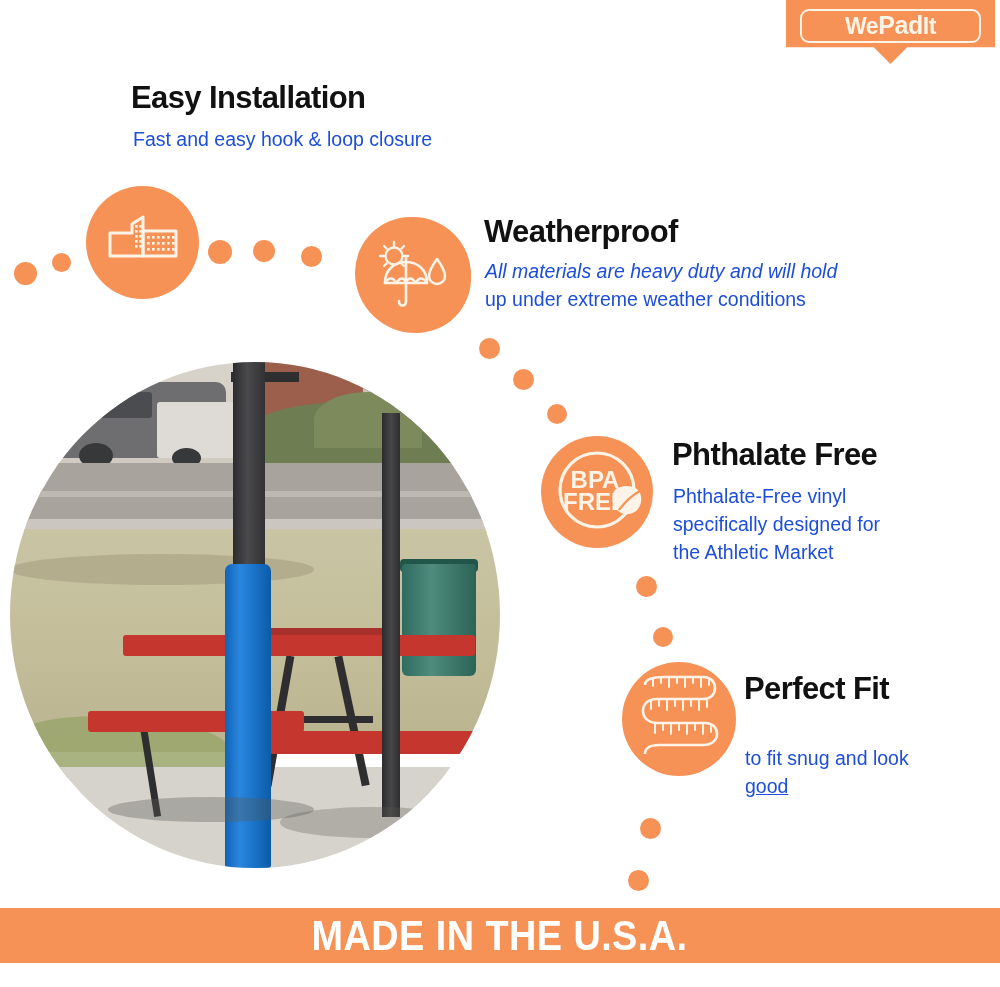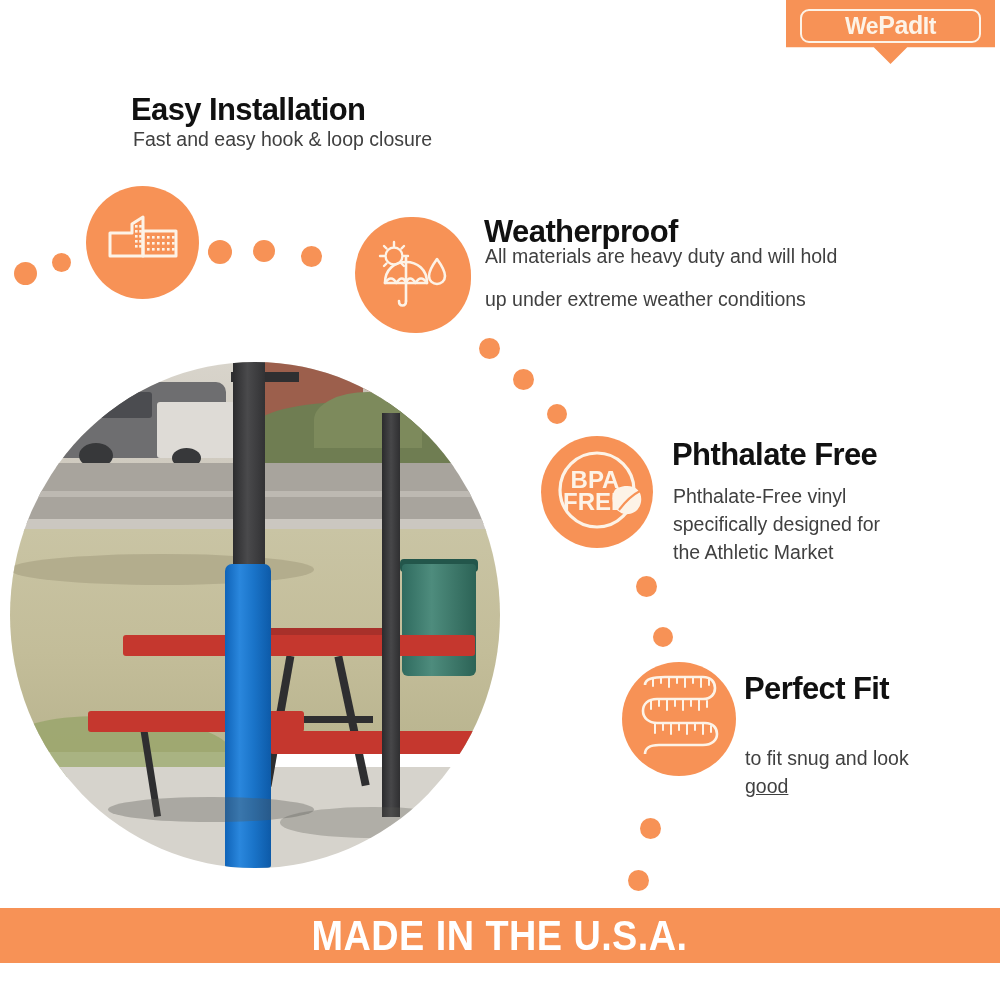--- a/index.html
+++ b/index.html
@@ -34,21 +34,21 @@
   .logo-text .lt-it { font-weight:bold; }
 
   
   .heading {
     position:absolute;
     font-size:31px; font-weight:bold; color:#111111;
     letter-spacing:-0.6px; white-space:nowrap; line-height:36px;
   }
   .body-text {
     position:absolute;
-    font-size:19.5px; color:#404040; line-height:28px;
+    font-size:19.5px; color:#1d4ed8; line-height:28px;
     font-weight:normal;
   }
 
   
   .icon-circle {
     position:absolute; border-radius:50%;
     background:#F79256;
     display:flex; align-items:center; justify-content:center;
   }
 
@@ -122,21 +122,21 @@
 <div class="stage">
 
   <div class="logo-wrap">
     <div class="logo-shape"></div>
     <div class="logo-box"></div>
     <div class="logo-text">
       <span class="lt-we">We</span><span class="lt-pad">Pad</span><span class="lt-it">It</span>
     </div>
   </div>
 
-  <div class="heading" style="left:131px; top:80px;margin-top:12px;">Easy Installation</div>
+  <div class="heading" style="left:131px; top:80px;">Easy Installation</div>
   <div class="body-text" style="left:133px; top:125px;">Fast and easy hook &amp; loop closure</div>
 
   <div class="icon-circle" style="left:86px; top:186px; width:113px; height:113px;">
     <svg width="74" height="64" viewBox="0 0 74 64">
       <g fill="none" stroke="#FDF3E7" stroke-width="3" stroke-linejoin="round">
         <path d="M4 22 L26 22 L26 13 L37 6 L37 45 L4 45 Z"></path>
         <path d="M37 20 L70 20 L70 45 L37 45 Z"></path>
       </g>
       <g fill="#FDF3E7">
         <rect x="29" y="14" width="2.6" height="2.6"></rect>
@@ -165,21 +165,21 @@
           <rect x="46" y="37" width="2.6" height="2.6"></rect>
         <rect x="51" y="37" width="2.6" height="2.6"></rect>
           <rect x="56" y="37" width="2.6" height="2.6"></rect>
         <rect x="61" y="37" width="2.6" height="2.6"></rect>
           <rect x="66" y="37" width="2.6" height="2.6"></rect>
       </g>
     </svg>
   </div>
 
   <div class="heading" style="left:484px; top:214px;">Weatherproof</div>
-  <div class="body-text" style="left:485px; top:242px;">All materials are heavy duty and will hold</div>
+  <div class="body-text" style="left:485px; top:257px;font-style:italic;">All materials are heavy duty and will hold</div>
   <div class="body-text" style="left:485px; top:285px;">up under extreme weather conditions</div>
 
   <div class="icon-circle" style="left:355px; top:217px; width:116px; height:116px; border-radius:48% 50% 47% 52%;">
     <svg width="80" height="72" viewBox="0 0 80 72">
       <g stroke="#FDF3E7" stroke-width="2.4" fill="none" stroke-linecap="round">
         <circle cx="21" cy="17" r="8.5"></circle>
         <line x1="21" y1="3" x2="21" y2="7"></line>
         <line x1="31" y1="7" x2="28.5" y2="9.5"></line>
         <line x1="35" y1="17" x2="31" y2="17"></line>
         <line x1="11" y1="7" x2="13.5" y2="9.5"></line>

